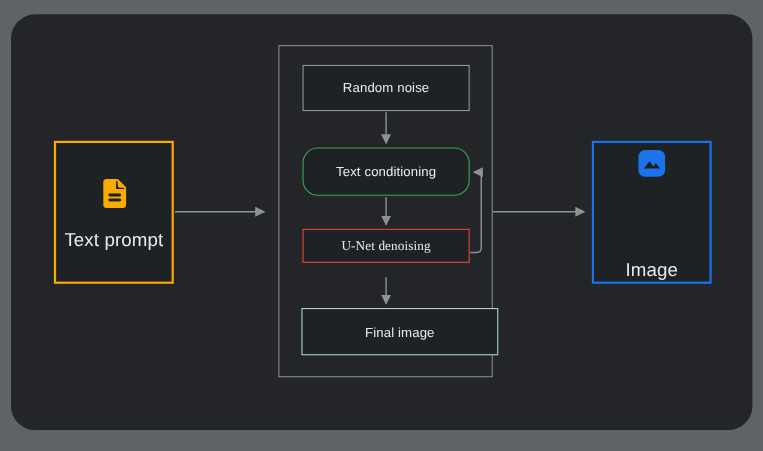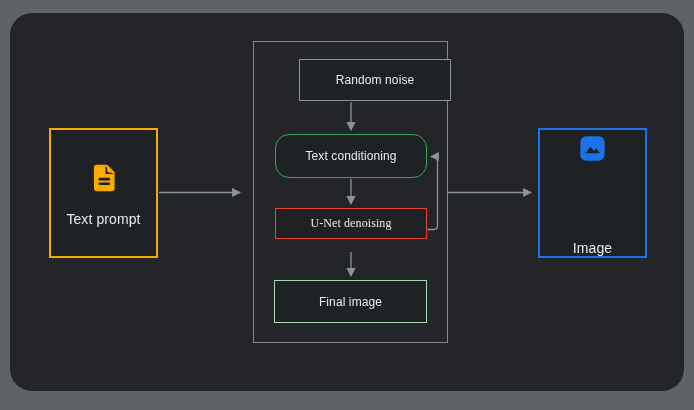--- a/index.html
+++ b/index.html
@@ -25,23 +25,23 @@
     text-align:center; font-size:13px; font-weight:bold; letter-spacing:.2px;
   }
   .node {
     position:absolute; display:flex; align-items:center; justify-content:center;
     background:#1f2225; color:#e8eaed; font-size:12px; letter-spacing:.1px;
     border:1.5px solid #8f9499;
   }
   .node-inner1 { left:275px; top:59px;  width:152px; height:42px; }
   .node-inner2 { left:275px; top:134px; width:152px; height:44px;border-radius:14px; }
   .node-inner3 { left:275px; top:208px; width:152px; height:31px;font-family:Liberation Serif, serif; }
-  .node-inner4 { left:274px; top:280px; width:153px; height:43px; }
+  .node-inner4 { left:274px; top:280px; width:179px; height:43px; }
   .node-io {
-    flex-direction:column; gap:15px; border-width:2px; font-size:14px;
+    flex-direction:column; gap:15px; border-width:2px; font-size:17px;
   }
   .node-tp { left:49px;  top:128px; width:109px; height:130px; }
   .node-im { left:538px; top:128px; width:109px; height:130px;justify-content:space-between; }
   .icon-wrap { width:36px; height:36px; display:flex; align-items:center; justify-content:center; }
 </style>
 </head>
 <body>
 
 <div class="stage" style="background: rgb(95, 99, 104);">
 
@@ -56,21 +56,21 @@
     <path class="line" d="M159 192.5 H240" marker-end="url(#ah)" style="stroke: rgb(141, 146, 151);"></path>
     <path class="line" d="M448 192.5 H531" marker-end="url(#ah)" style="stroke: rgb(141, 146, 151);"></path>
     <path class="line" d="M351 102 V130" marker-end="url(#ah)" style="stroke: rgb(141, 146, 151);"></path>
     <path class="line" d="M351 179 V204" marker-end="url(#ah)" style="stroke: rgb(141, 146, 151);"></path>
     <path class="line" d="M351 252 V276" marker-end="url(#ah)" style="stroke: rgb(141, 146, 151);"></path>
     <path class="line" d="M427.5 229.5 H433.5 Q437.5 229.5 437.5 225.5 V160.5 Q437.5 156.5 433.5 156.5 H431" marker-end="url(#ah)" style="stroke: rgb(141, 146, 151);"></path>
   </svg>
 
   <div class="group-box" style="border-color: rgb(133, 137, 142);"></div>
 
-  <div class="node node-inner1" style="border-color: rgb(143, 148, 153); margin-left: 24px;">
+  <div class="node node-inner1" style="border-color: rgb(143, 148, 153);">
     <span>Random noise</span>
   </div>
 
   <div class="node node-inner2" style="border-color: rgb(52, 168, 83);">
     <span>Text conditioning</span>
   </div>
 
   <div class="node node-inner3" style="border-color: rgb(234, 67, 53);">
     <span>U-Net denoising</span>
   </div>

